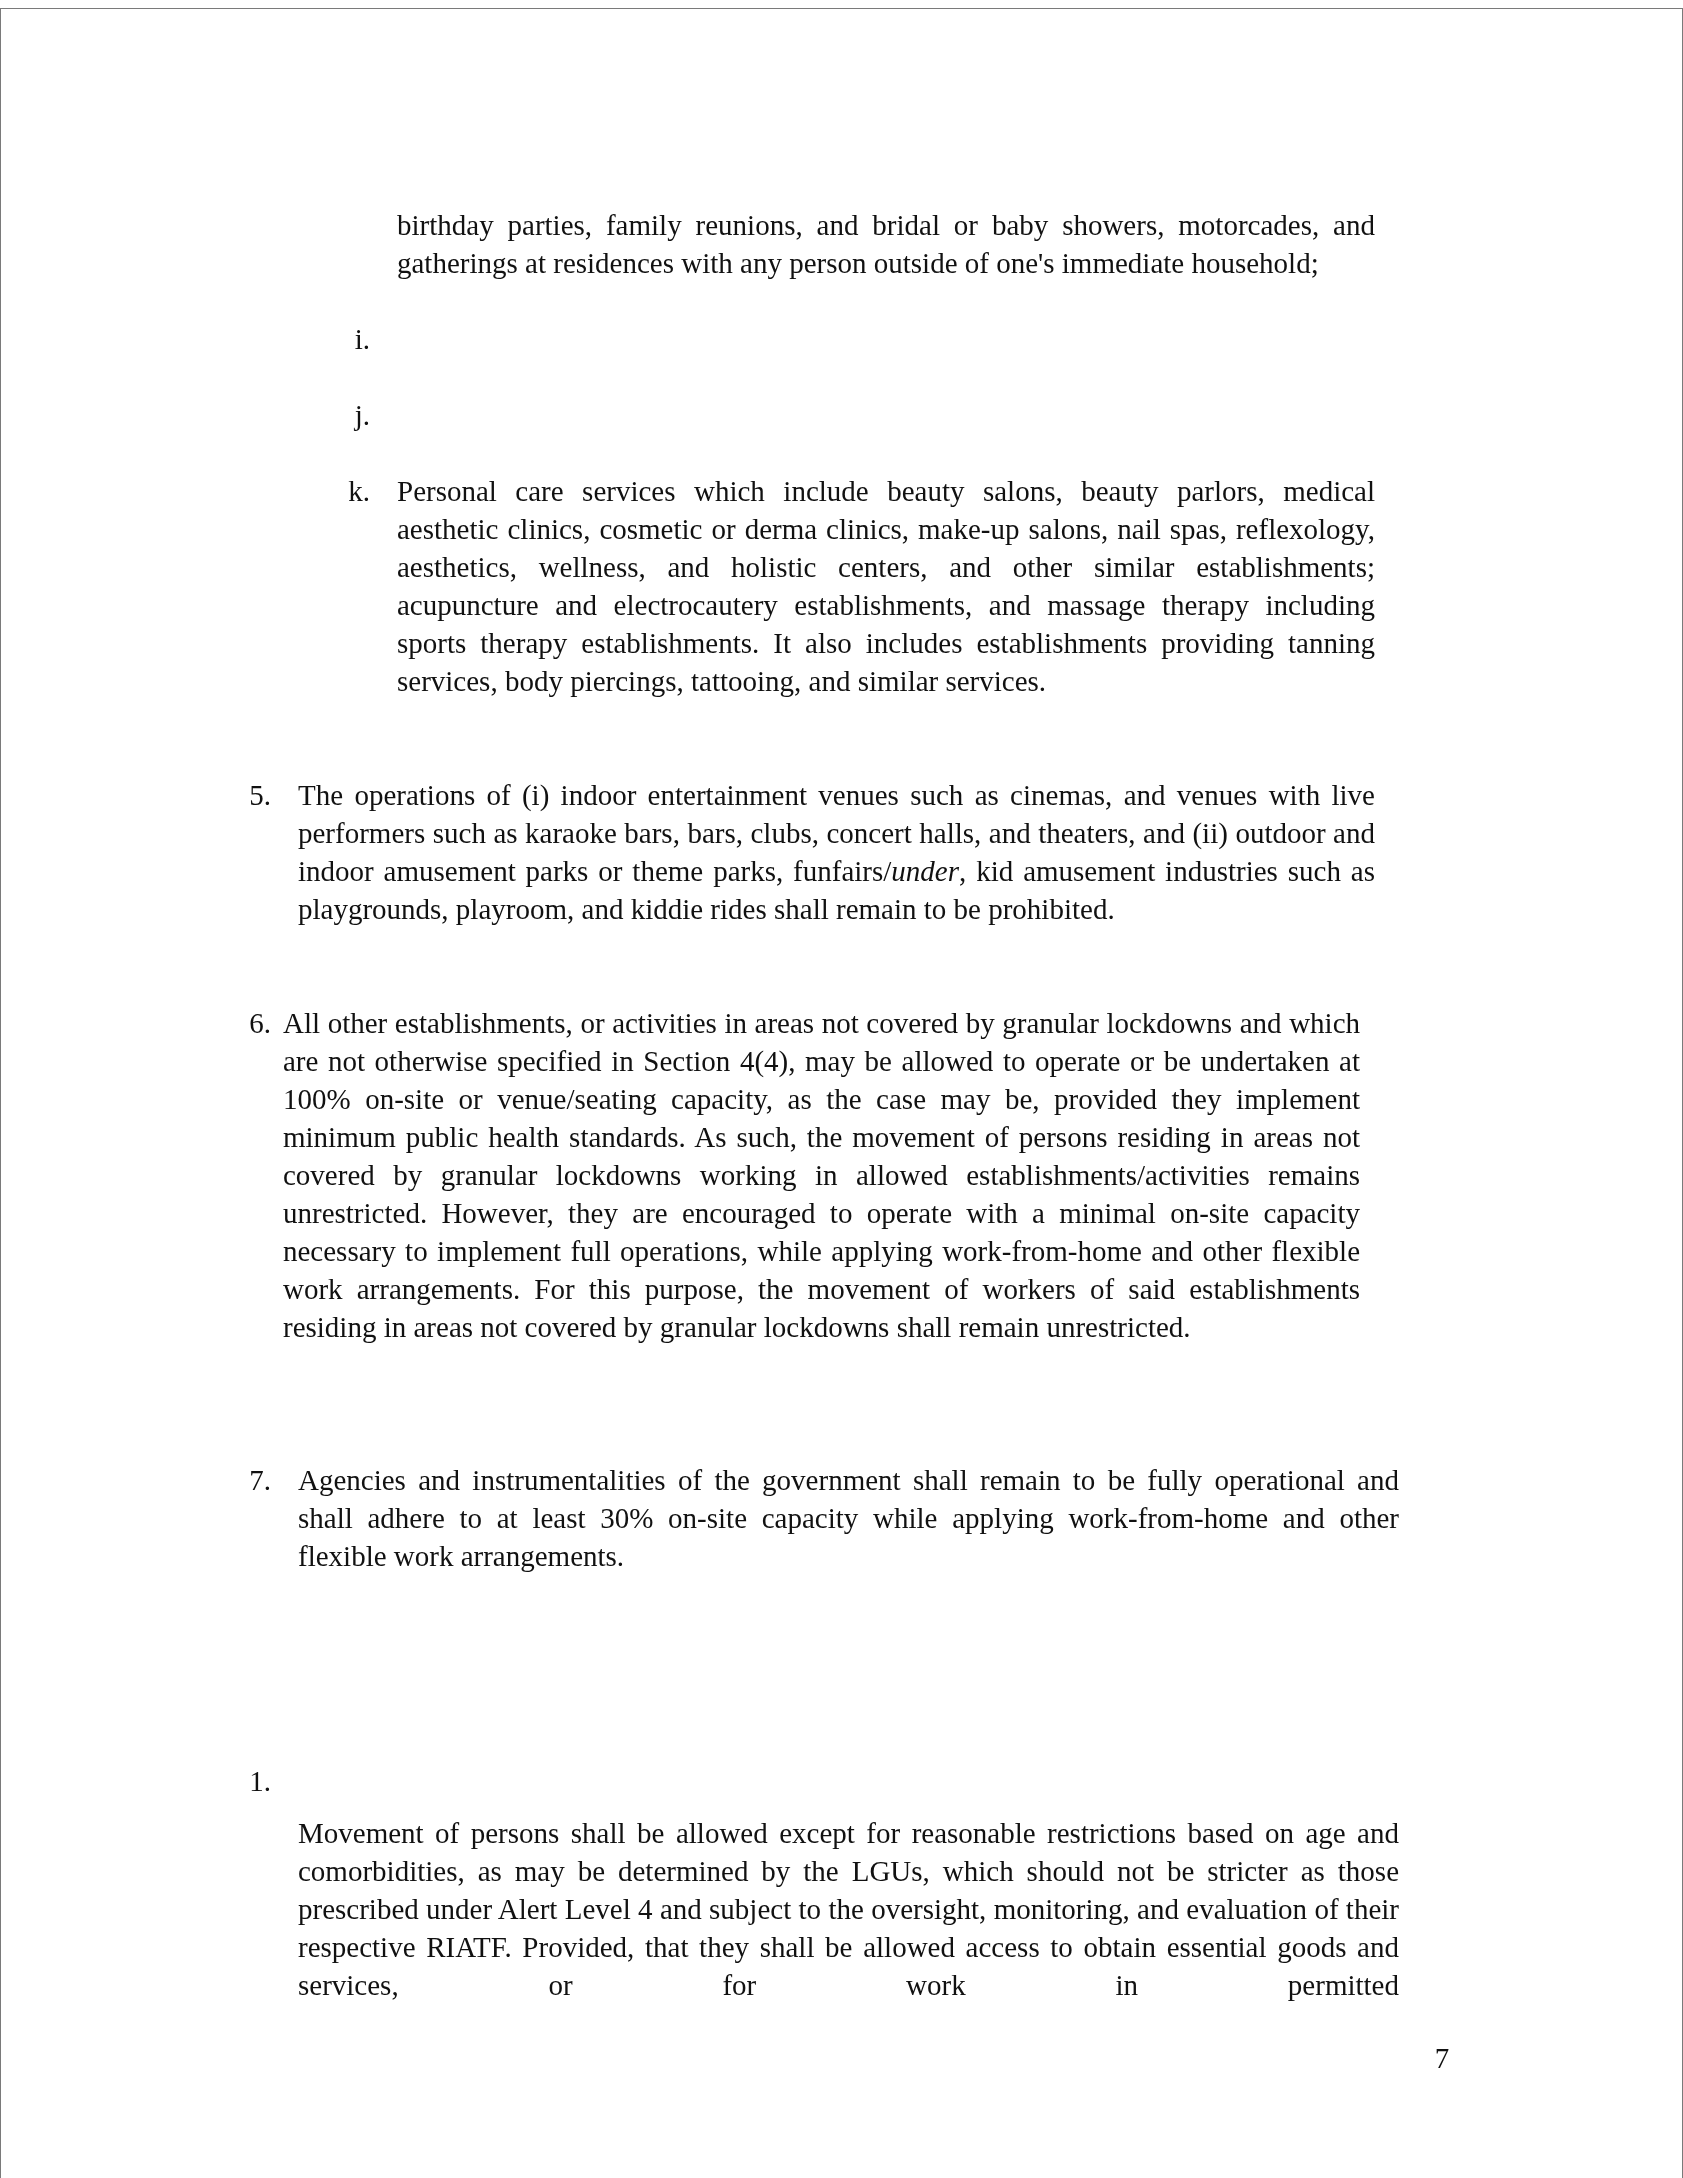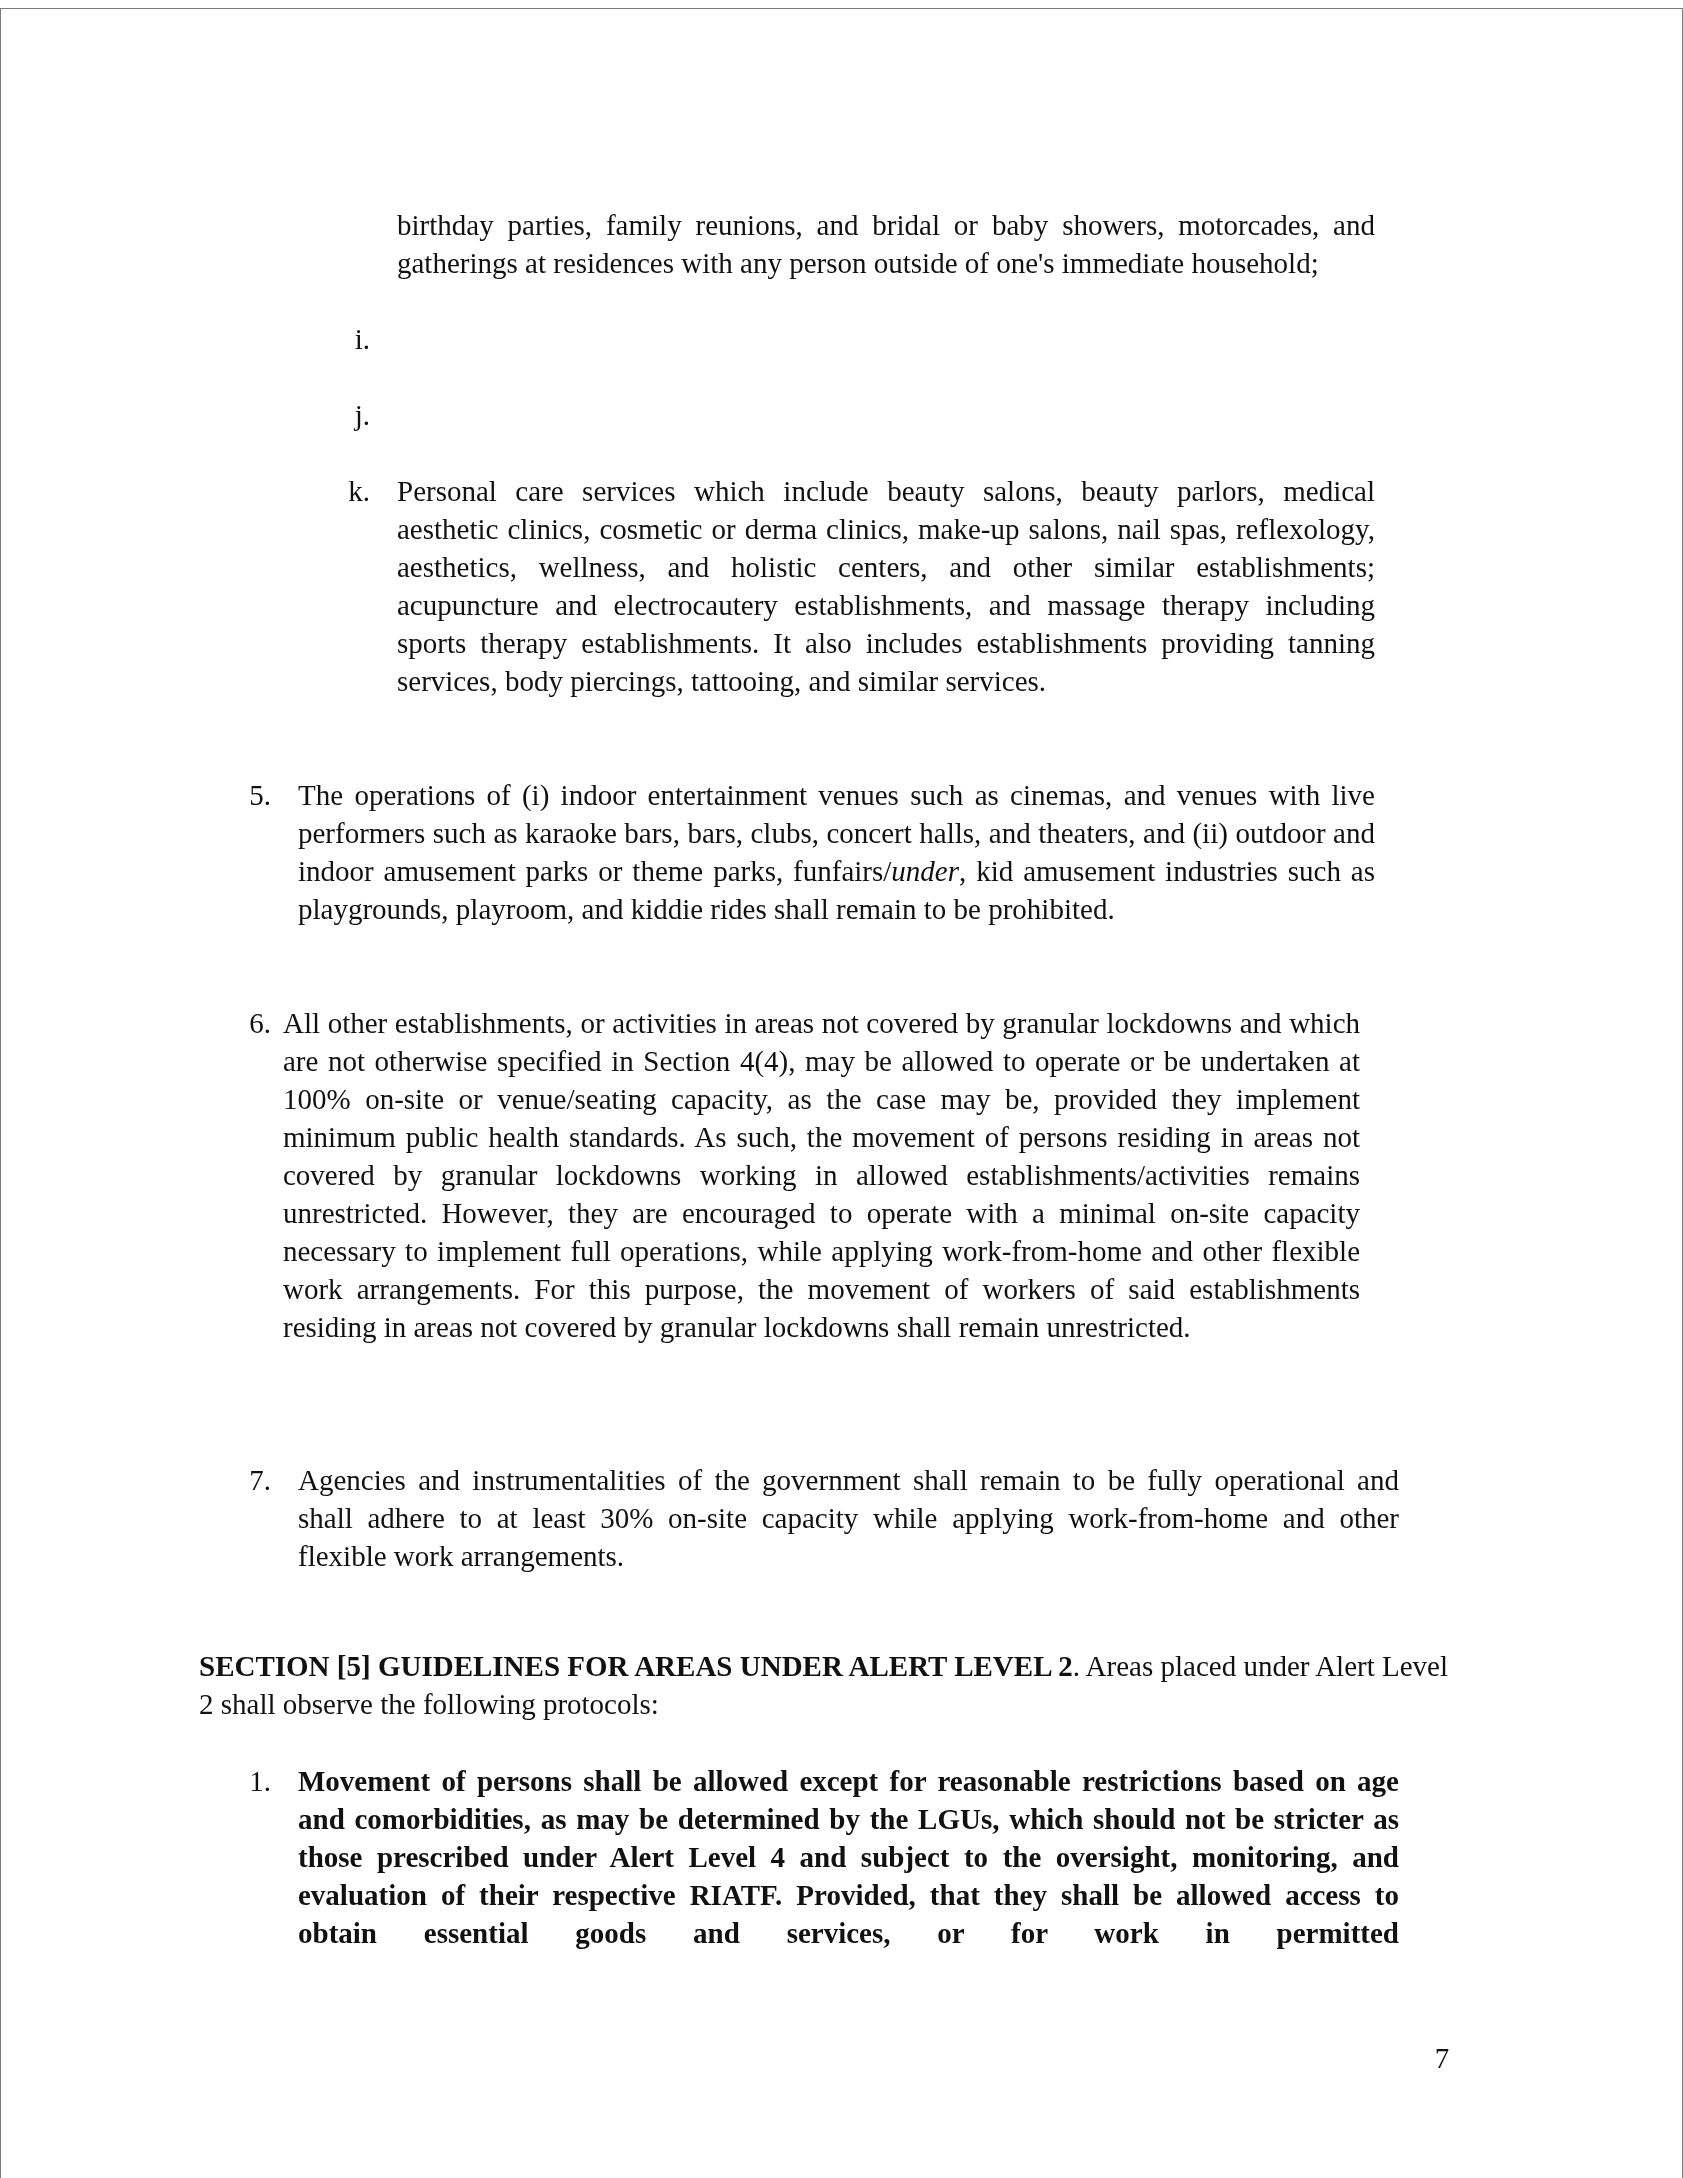--- a/index.html
+++ b/index.html
@@ -44,25 +44,22 @@
   <div class="txt marker" style="left:228px; top:995px; width:42px;">6.</div>
   <div class="txt block" style="left:282px; top:995px; width:1077px;">
     <span>All other establishments, or activities in areas not covered by granular lockdowns and which are not otherwise specified in Section 4(4), may be allowed to operate or be undertaken at 100% on-site or venue/seating capacity, as the case may be, provided they implement minimum public health standards. As such, the movement of persons residing in areas not covered by granular lockdowns working in allowed establishments/activities remains unrestricted. However, they are encouraged to operate with a minimal on-site capacity necessary to implement full operations, while applying work-from-home and other flexible work arrangements. For this purpose, the movement of workers of said establishments residing in areas not covered by granular lockdowns shall remain unrestricted.</span>
   </div>
 
   <div class="txt marker" style="left:228px; top:1452px; width:42px;">7.</div>
   <div class="txt block" style="left:297px; top:1452px; width:1101px;">
     <span>Agencies and instrumentalities of the government shall remain to be fully operational and shall adhere to at least 30% on-site capacity while applying work-from-home and other flexible work arrangements.</span>
   </div>
 
-  <div class="txt block" style="left:198px; top:1638px; width:1249px;">
-    <span class="bold">SECTION [5] GUIDELINES FOR AREAS UNDER ALERT LEVEL 2</span><span>. Areas placed under Alert Level 2 shall observe the following protocols:</span>
-  </div>
 
   <div class="txt marker" style="left:228px; top:1753px; width:42px;">1.</div>
-  <div class="txt block" style="left:297px; top:1753px; width:1101px; text-align-last: justify; font-weight: bold;">
+  <div class="txt block" style="left:297px; top:1805px; width:1101px; text-align-last: justify;">
     <span>Movement of persons shall be allowed except for reasonable restrictions based on age and comorbidities, as may be determined by the LGUs, which should not be stricter as those prescribed under Alert Level 4 and subject to the oversight, monitoring, and evaluation of their respective RIATF. Provided, that they shall be allowed access to obtain essential goods and services, or for work in permitted</span>
   </div>
 
   <div class="txt pagenum">7</div>
 
 </div>
 
 
 </body></html>

